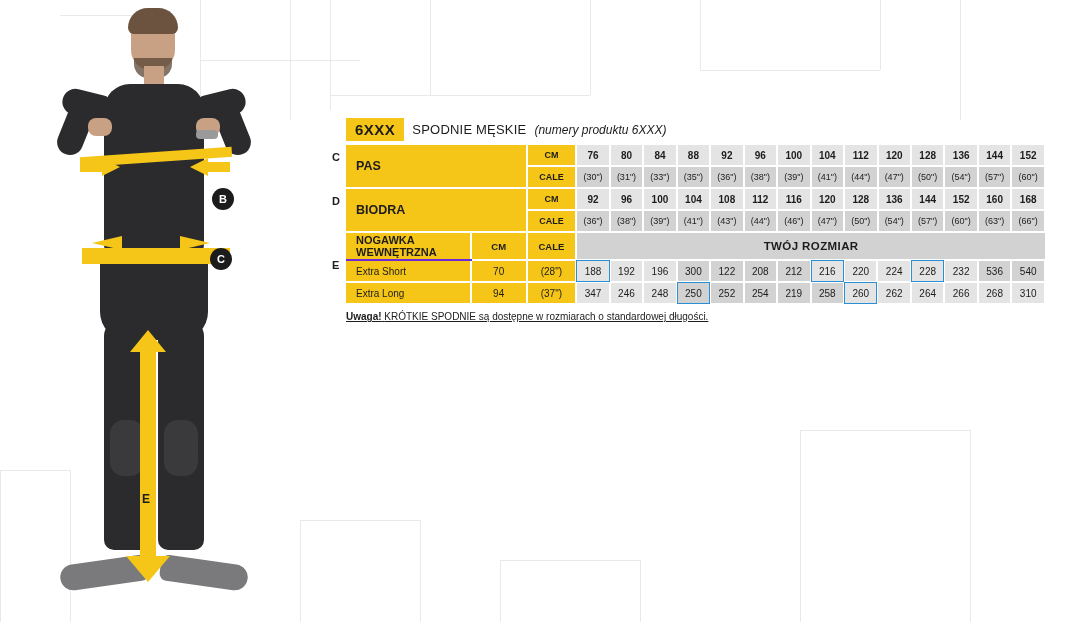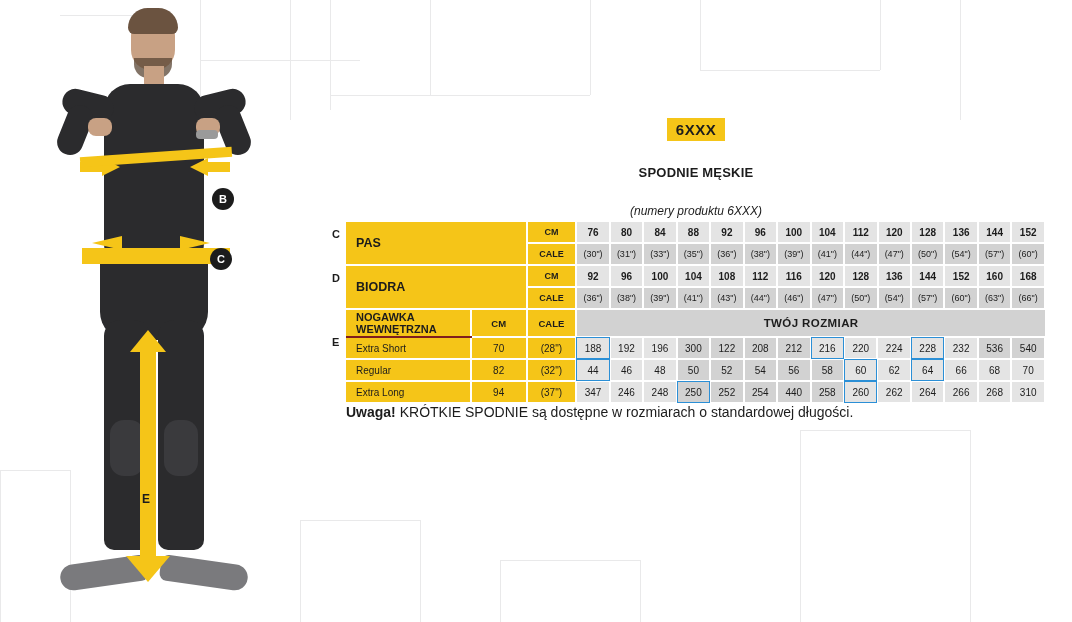--- a/index.html
+++ b/index.html
@@ -32,26 +32,26 @@
     display:flex;align-items:center;justify-content:center;
   }
   .lbl-e{
     position:absolute;color:#1c1c1c;font-size:12px;font-weight:bold;
   }
   
   .chart{
     position:absolute;left:346px;top:118px;width:700px;
     font-size:10px;color:#1c1c1c;
   }
-  .title-row{display:flex;align-items:center;gap:24px;margin-bottom:4px;flex-direction:column;}
+  .title-row{display:flex;align-items:center;gap:8px;margin-bottom:4px;}
   .badge{
     background:#f5c518;color:#1c1c1c;font-weight:bold;font-size:15px;
     padding:3px 9px;letter-spacing:.5px;
   }
-  .title-main{font-size:13px;font-weight:bold;letter-spacing:.2px;}
+  .title-main{font-size:13px;font-weight:normal;letter-spacing:.2px;}
   .title-sub{font-size:12px;font-style:italic;}
   table{border-collapse:collapse;border-spacing:0;}
   td,th{padding:0;margin:0;font-weight:normal;}
   .t1{width:700px;table-layout:fixed;}
   .lbl-col{
     background:#f5c518;font-weight:bold;font-size:12.5px;
     padding-left:10px;color:#1c1c1c;height:24px;
     border-right:2px solid #fff;
   }
   .unit-cm,.unit-cale{
@@ -83,21 +83,21 @@
   .rowname{
     background:#f5c518;font-size:10px;padding-left:10px;color:#1c1c1c;
     border-right:2px solid #fff;border-bottom:2px solid #fff;height:20px;
   }
   .rowval{
     background:#f5c518;font-size:10px;text-align:center;color:#1c1c1c;
     border-right:2px solid #fff;border-bottom:2px solid #fff;
   }
   .sel{outline:1.5px solid #2b8fd6;outline-offset:-1.5px;position:relative;z-index:2;}
   .note{
-    margin-top:0;font-size:14px;color:#1c1c1c;
+    margin-top:6px;font-size:10px;color:#1c1c1c;text-decoration:underline;
   }
   .note b{font-weight:bold;}
   .legend{
     margin-top:22px;display:flex;align-items:center;gap:10px;padding-left:8px;
   }
   .legend-box{
     width:46px;height:17px;border:1.5px solid #2b8fd6;background:#fff;
   }
   .legend-txt{font-size:9.5px;font-style:italic;color:#1c1c1c;}
   .side-letter{
@@ -309,21 +309,21 @@
         <col style="width:33px">
       <col style="width:33px">
         <col style="width:33px">
         <col style="width:33px">
         <col style="width:33px">
       <col style="width:33px">
         <col style="width:33px">
     </colgroup>
     <tbody>
       <tr>
-        <td class="e-head" style="border-bottom:2px solid #7f1d1d;height:26px;margin-left:31px;">
+        <td class="e-head" style="border-bottom:2px solid #6d28d9;height:26px;margin-left:31px;">
           <span>NOGAWKA</span><br>
           <span>WEWNĘTRZNA</span>
         </td>
         <td class="e-unit" style="border-bottom:2px solid #fff;">CM</td>
         <td class="e-unit" style="border-bottom:2px solid #fff;">CALE</td>
         <td class="twoj" colspan="14">TWÓJ ROZMIAR</td>
       </tr>
 
       <tr>
         <td class="rowname">Extra Short</td>
@@ -339,52 +339,33 @@
         <td class="num g-light sel">216</td>
         <td class="num g-light">220</td>
         <td class="num g-light">224</td>
         <td class="num g-light sel">228</td>
         <td class="num g-light">232</td>
         <td class="num g-dark">536</td>
         <td class="num g-dark">540</td>
       </tr>
 
 
-      <tr>
-        <td class="rowname">Regular</td>
-        <td class="rowval">82</td>
-        <td class="rowval">(32")</td>
-        <td class="num g-light sel">44</td>
-        <td class="num g-light">46</td>
-        <td class="num g-light">48</td>
-        <td class="num g-dark">50</td>
-        <td class="num g-dark">52</td>
-        <td class="num g-dark">54</td>
-        <td class="num g-dark">56</td>
-        <td class="num g-dark">58</td>
-        <td class="num g-light sel">60</td>
-        <td class="num g-light">62</td>
-        <td class="num g-light sel">64</td>
-        <td class="num g-light">66</td>
-        <td class="num g-light">68</td>
-        <td class="num g-light">70</td>
-      </tr>
 
 
       <tr>
         <td class="rowname">Extra Long</td>
         <td class="rowval">94</td>
         <td class="rowval">(37")</td>
         <td class="num g-light">347</td>
         <td class="num g-light">246</td>
         <td class="num g-light">248</td>
         <td class="num g-dark sel">250</td>
         <td class="num g-dark">252</td>
         <td class="num g-dark">254</td>
-        <td class="num g-dark">440</td>
+        <td class="num g-dark">219</td>
         <td class="num g-dark">258</td>
         <td class="num g-light sel">260</td>
         <td class="num g-light">262</td>
         <td class="num g-light">264</td>
         <td class="num g-light">266</td>
         <td class="num g-light">268</td>
         <td class="num g-light">310</td>
       </tr>
     </tbody>
   </table>

